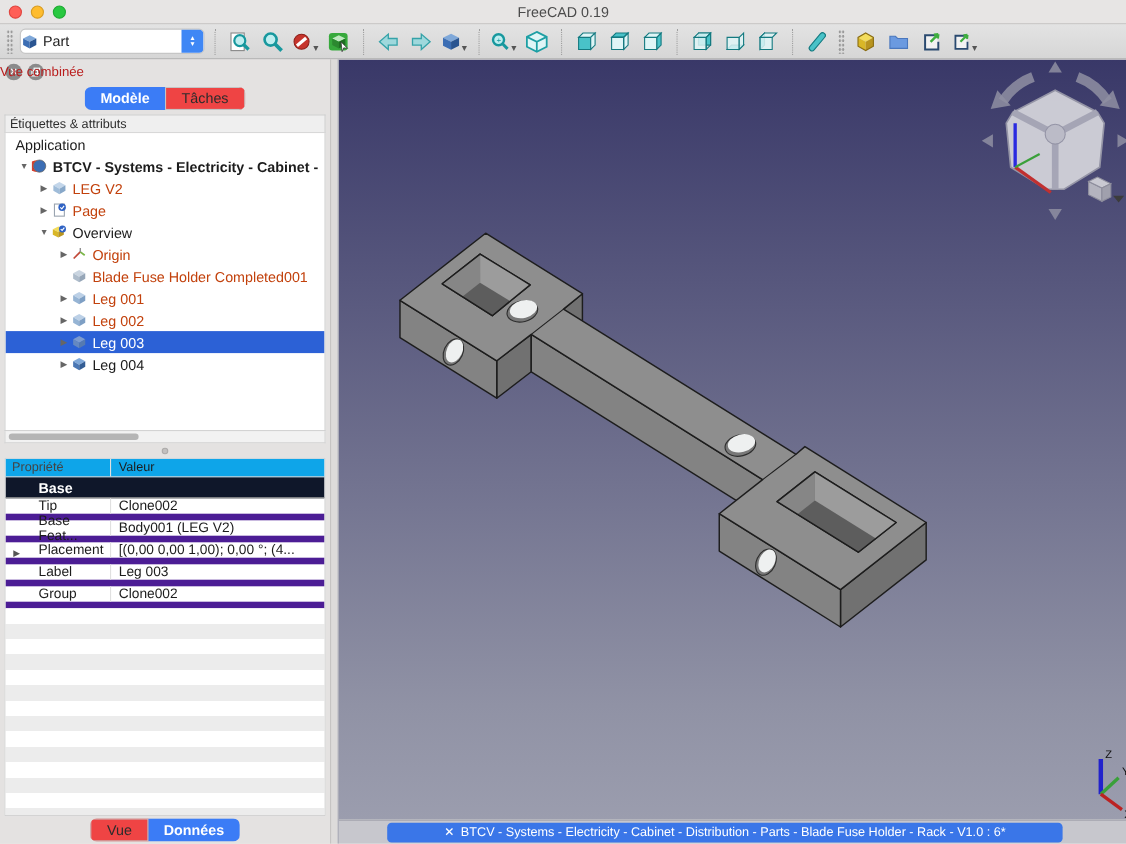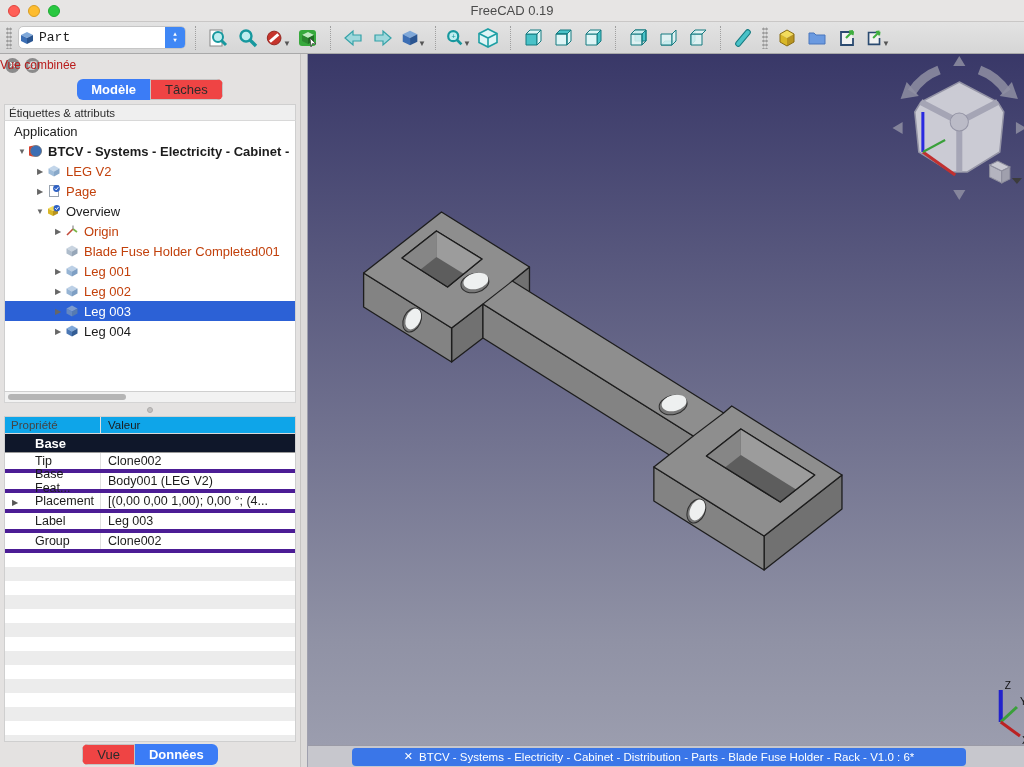--- a/index.html
+++ b/index.html
@@ -12,21 +12,21 @@
   .light { width:12px; height:12px; border-radius:50%; }
   .light.red{ background:#ff5f57; border:1px solid #e0443e;}
   .light.yellow{ background:#febc2e; border:1px solid #d89c22;}
   .light.green{ background:#28c840; border:1px solid #1eaa33;}
   .win-title { position:absolute; left:0; right:0; text-align:center; font-size:13px; color:#4b4b4b; }
 
   
   .toolbar { height:32px; background:linear-gradient(#e3e3e3,#d6d6d6); border-bottom:1px solid #a9a9a9; display:flex; align-items:center; gap:4px; padding:0 4px; flex:0 0 auto; }
   .grip { width:6px; height:22px; background-image:radial-gradient(#9a9a9a 1px, transparent 1.2px); background-size:3px 4px; margin:0 2px; }
   .tsep { width:1px; height:24px; border-left:1px dotted #9f9f9f; margin:0 5px; }
-  .wb-select { display:flex; align-items:center; width:168px; height:23px; background:#fff; border:1px solid #c6c6c6; border-radius:5px; overflow:hidden;font-family:Liberation Mono, monospace; }
+  .wb-select { display:flex; align-items:center; width:168px; height:23px; background:#fff; border:1px solid #c6c6c6; border-radius:5px; overflow:hidden; }
   .wb-select .wb-label { flex:1; font-size:13px; color:#1d1d1d; padding-left:4px; }
   .wb-stepper { width:20px; height:23px; background:#3f87f5; color:#fff; display:flex; flex-direction:column; align-items:center; justify-content:center; font-size:6px; line-height:6px; }
   .tbtn { width:26px; height:26px; display:flex; align-items:center; justify-content:center; border-radius:4px; position:relative; }
   .tbtn svg { display:block; }
   .caret { font-size:8px; color:#555; margin-left:-2px; align-self:flex-end; padding-bottom:3px; }
 
   
   .main { flex:1; display:flex; min-height:0; }
 
   
@@ -51,21 +51,21 @@
   .trow.sel { background:#2c61d6; }
   .trow.sel .tlabel { color:#fff; }
   .ind1 { padding-left:6px; } .ind2 { padding-left:10px; } .ind3 { padding-left:28px; } .ind4 { padding-left:46px; }
   .hscroll { height:11px; margin:0 4px; background:#f2f2f2; border:1px solid #d4d4d4; border-top:none; position:relative; flex:0 0 auto; }
   .hthumb { position:absolute; left:3px; top:2px; width:118px; height:6px; border-radius:3px; background:#b5b5b5; }
   .vsplit { height:13px; display:flex; align-items:center; justify-content:center; flex:0 0 auto; }
   .vsplit .dot { width:6px; height:6px; border-radius:50%; background:#c2c0bf; border:1px solid #adabaa; }
 
   
   .props { flex:1; margin:0 4px; background:#fff; border:1px solid #cfcfcf; display:flex; flex-direction:column; overflow:hidden; }
-  .prow { display:flex; height:20px; flex:0 0 auto; font-size:12.5px; border-bottom:4px solid #4c1d95; align-items:center; }
+  .prow { display:flex; height:20px; flex:0 0 auto; font-size:12.5px; border-bottom:6px solid #4c1d95; align-items:center; }
   .prow .pname { width:96px; flex:0 0 auto; padding-left:30px; color:#1c1c1c; border-right:1px solid #e0e0e0; height:100%; display:flex; align-items:center; position:relative; }
   .prow .pval { flex:1; padding-left:7px; color:#1c1c1c; white-space:nowrap; overflow:hidden; }
   .prop-head { height:17px; background:#0ea5e9; border-bottom:1px solid #d8d8d8; font-size:11.5px; color:#444; }
   .prop-head .pname { padding-left:6px; color:#444; }
   .prop-group { background:#0f172a; color:#fff; font-weight:bold; font-size:13px; height:19px; display:flex; align-items:center; padding-left:30px; flex:0 0 auto; border-bottom:1px solid #9a9a9a; }
   .parrow { position:absolute; left:7px; top:5px; font-size:8px; color:#555; }
   .prop-empty { flex:1; background:repeating-linear-gradient(#ffffff 0 14px, #ececec 14px 28px); }
   .panel-bottom { height:25px; display:flex; align-items:center; justify-content:center; flex:0 0 auto;text-align:right; }
 
   

